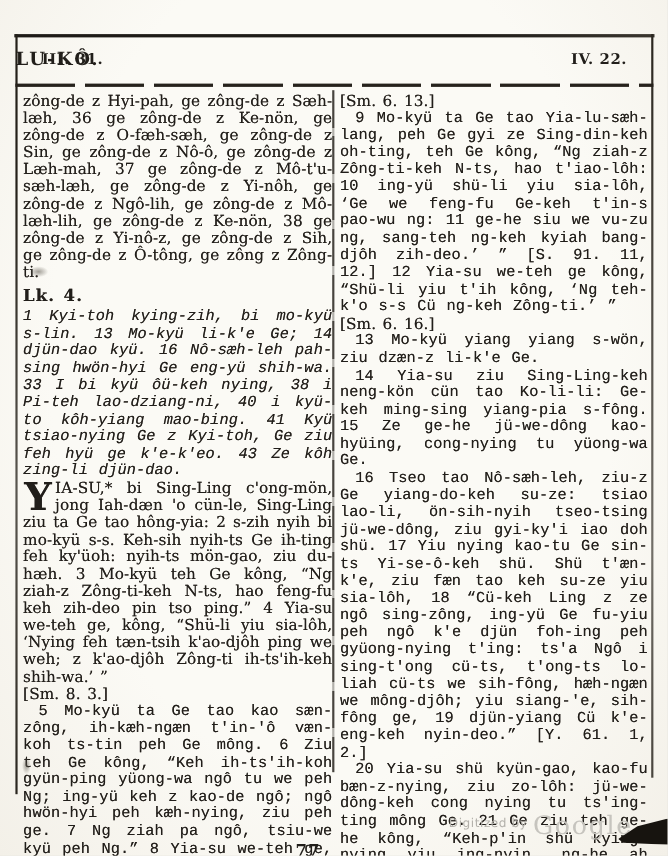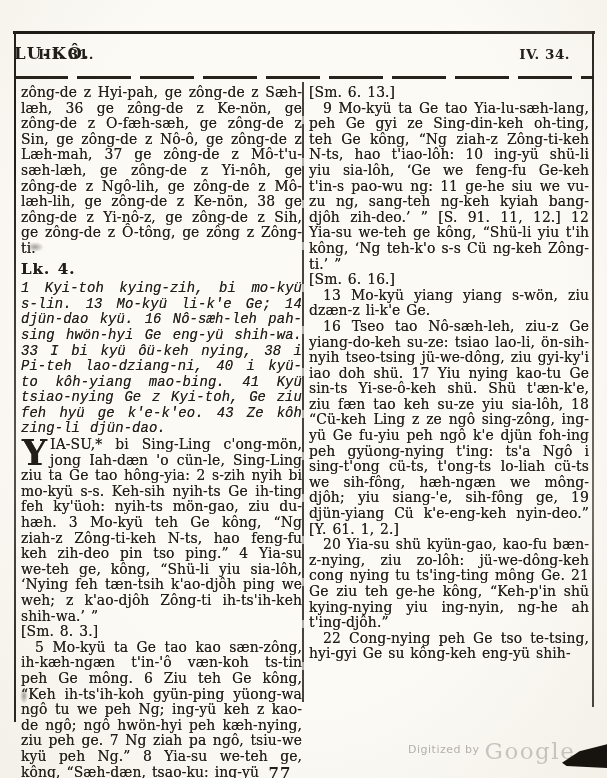--- a/index.html
+++ b/index.html
@@ -33,21 +33,21 @@
   .book-title { position: absolute; left: 0; right: 0; top: 0; 
                 font-size: 16.5px; font-weight: bold; letter-spacing: 2px; }
   
   .col { position: absolute; top: 85px; width: 281px;
          font-size: 13.9px; line-height: 15.6px; text-align: justify;
          word-spacing: 1.4px; letter-spacing: .1px;
          text-shadow: 0 0 .45px rgba(28,22,16,.7); }
   .col-left  { left: 21px; }
   .col-right { left: 309px; width: 280px; }
   .col p { margin: 0; }
-  p.verse { text-indent: 14px; }
+  p.verse { text-indent: 14px; font-family: Liberation Mono, monospace; }
   p.noindent { text-indent: 0; }
   p.ref-line { text-indent: 0; }
   h3.chap { margin: 5px 0 4px 0; text-align: left; font-size: 15px; font-weight: bold;
             letter-spacing: 1px; text-indent: 0; }
   p.summary { font-style: italic; font-family: Liberation Mono, monospace; }
   .dropcap { float: left; font-size: 35px; line-height: 29px; font-weight: bold;
              padding: 1px 3px 0 1px; }
   
   .page-number { position: absolute; left: 0; width: 560px; top: 764px; text-align: center;
                  font-size: 15px; font-weight: bold; letter-spacing: 1px; }
@@ -69,21 +69,21 @@
 
 <div class="page">
 
   <div class="frame-top"></div>
   <div class="frame-left"></div>
   <div class="frame-right"></div>
 
   <div class="running-header">
     <span class="ref-left">III. 31.</span>
     <span class="book-title">LU-KÔ.</span>
-    <span class="ref-right">IV. 34.</span>
+    <span class="ref-right">IV. 22.</span>
   </div>
 
   <div class="header-rule"></div>
   <div class="col-divider"></div>
 
   <div class="col col-left">
     <p class="noindent">zông-de z Hyi-pah, ge zông-de z Sæh-læh, 36 ge zông-de z Ke-nön, ge zông-de z O-fæh-sæh, ge zông-de z Sin, ge zông-de z Nô-ô, ge zông-de z Læh-mah, 37 ge zông-de z Mô-t'u-sæh-læh, ge zông-de z Yi-nôh, ge zông-de z Ngô-lih, ge zông-de z Mô-læh-lih, ge zông-de z Ke-nön, 38 ge zông-de z Yi-nô-z, ge zông-de z Sih, ge zông-de z Ô-tông, ge zông z Zông-ti.</p>
     <h3 class="chap">Lk. 4.</h3>
     <p class="summary">1 Kyi-toh kying-zih, bi mo-kyü s-lin. 13 Mo-kyü li-k'e Ge; 14 djün-dao kyü. 16 Nô-sæh-leh pah-sing hwön-hyi Ge eng-yü shih-wa. 33 I bi kyü ôü-keh nying, 38 i Pi-teh lao-dziang-ni, 40 i kyü-to kôh-yiang mao-bing. 41 Kyü tsiao-nying Ge z Kyi-toh, Ge ziu feh hyü ge k'e-k'eo. 43 Ze kôh zing-li djün-dao.</p>
     <p class="noindent">
@@ -92,20 +92,21 @@
     </p>
     <p class="ref-line">[Sm. 8. 3.]</p>
     <p class="verse">5 Mo-kyü ta Ge tao kao sæn-zông, ih-kæh-ngæn t'in-'ô væn-koh ts-tin peh Ge mông. 6 Ziu teh Ge kông, “Keh ih-ts'ih-koh gyün-ping yüong-wa ngô tu we peh Ng; ing-yü keh z kao-de ngô; ngô hwön-hyi peh kæh-nying, ziu peh ge. 7 Ng ziah pa ngô, tsiu-we kyü peh Ng.” 8 Yia-su we-teh ge, kông, “Sæh-dæn, tsao-ku: ing-yü</p>
   </div>
 
   <div class="col col-right">
     <p class="ref-line">[Sm. 6. 13.]</p>
     <p class="verse">9 Mo-kyü ta Ge tao Yia-lu-sæh-lang, peh Ge gyi ze Sing-din-keh oh-ting, teh Ge kông, “Ng ziah-z Zông-ti-keh N-ts, hao t'iao-lôh: 10 ing-yü shü-li yiu sia-lôh, ‘Ge we feng-fu Ge-keh t'in-s pao-wu ng: 11 ge-he siu we vu-zu ng, sang-teh ng-keh kyiah bang-djôh zih-deo.’ ” [S. 91. 11, 12.] 12 Yia-su we-teh ge kông, “Shü-li yiu t'ih kông, ‘Ng teh-k'o s-s Cü ng-keh Zông-ti.’ ”</p>
     <p class="ref-line">[Sm. 6. 16.]</p>
     <p class="verse">13 Mo-kyü yiang yiang s-wön, ziu dzæn-z li-k'e Ge.</p>
+    <p class="verse">14 Yia-su ziu Sing-Ling-keh neng-kön cün tao Ko-li-li: Ge-keh ming-sing yiang-pia s-fông. 15 Ze ge-he jü-we-dông kao-hyüing, cong-nying tu yüong-wa Ge.</p>
     <p class="verse">16 Tseo tao Nô-sæh-leh, ziu-z Ge yiang-do-keh su-ze: tsiao lao-li, ön-sih-nyih tseo-tsing jü-we-dông, ziu gyi-ky'i iao doh shü. 17 Yiu nying kao-tu Ge sin-ts Yi-se-ô-keh shü. Shü t'æn-k'e, ziu fæn tao keh su-ze yiu sia-lôh, 18 “Cü-keh Ling z ze ngô sing-zông, ing-yü Ge fu-yiu peh ngô k'e djün foh-ing peh gyüong-nying t'ing: ts'a Ngô i sing-t'ong cü-ts, t'ong-ts lo-liah cü-ts we sih-fông, hæh-ngæn we mông-djôh; yiu siang-'e, sih-fông ge, 19 djün-yiang Cü k'e-eng-keh nyin-deo.” [Y. 61. 1, 2.]</p>
     <p class="verse">20 Yia-su shü kyün-gao, kao-fu bæn-z-nying, ziu zo-lôh: jü-we-dông-keh cong nying tu ts'ing-ting mông Ge. 21 Ge ziu teh ge-he kông, “Keh-p'in shü kying-nying yiu ing-nyin, ng-he ah t'ing-djôh.”</p>
     <p class="verse">22 Cong-nying peh Ge tso te-tsing, hyi-gyi Ge su kông-keh eng-yü shih-</p>
   </div>
 
   <div class="page-number">77</div>
 
   <div class="watermark">
     <span class="wm-prefix">Digitized by</span>
     <span class="wm-brand">Google</span>

